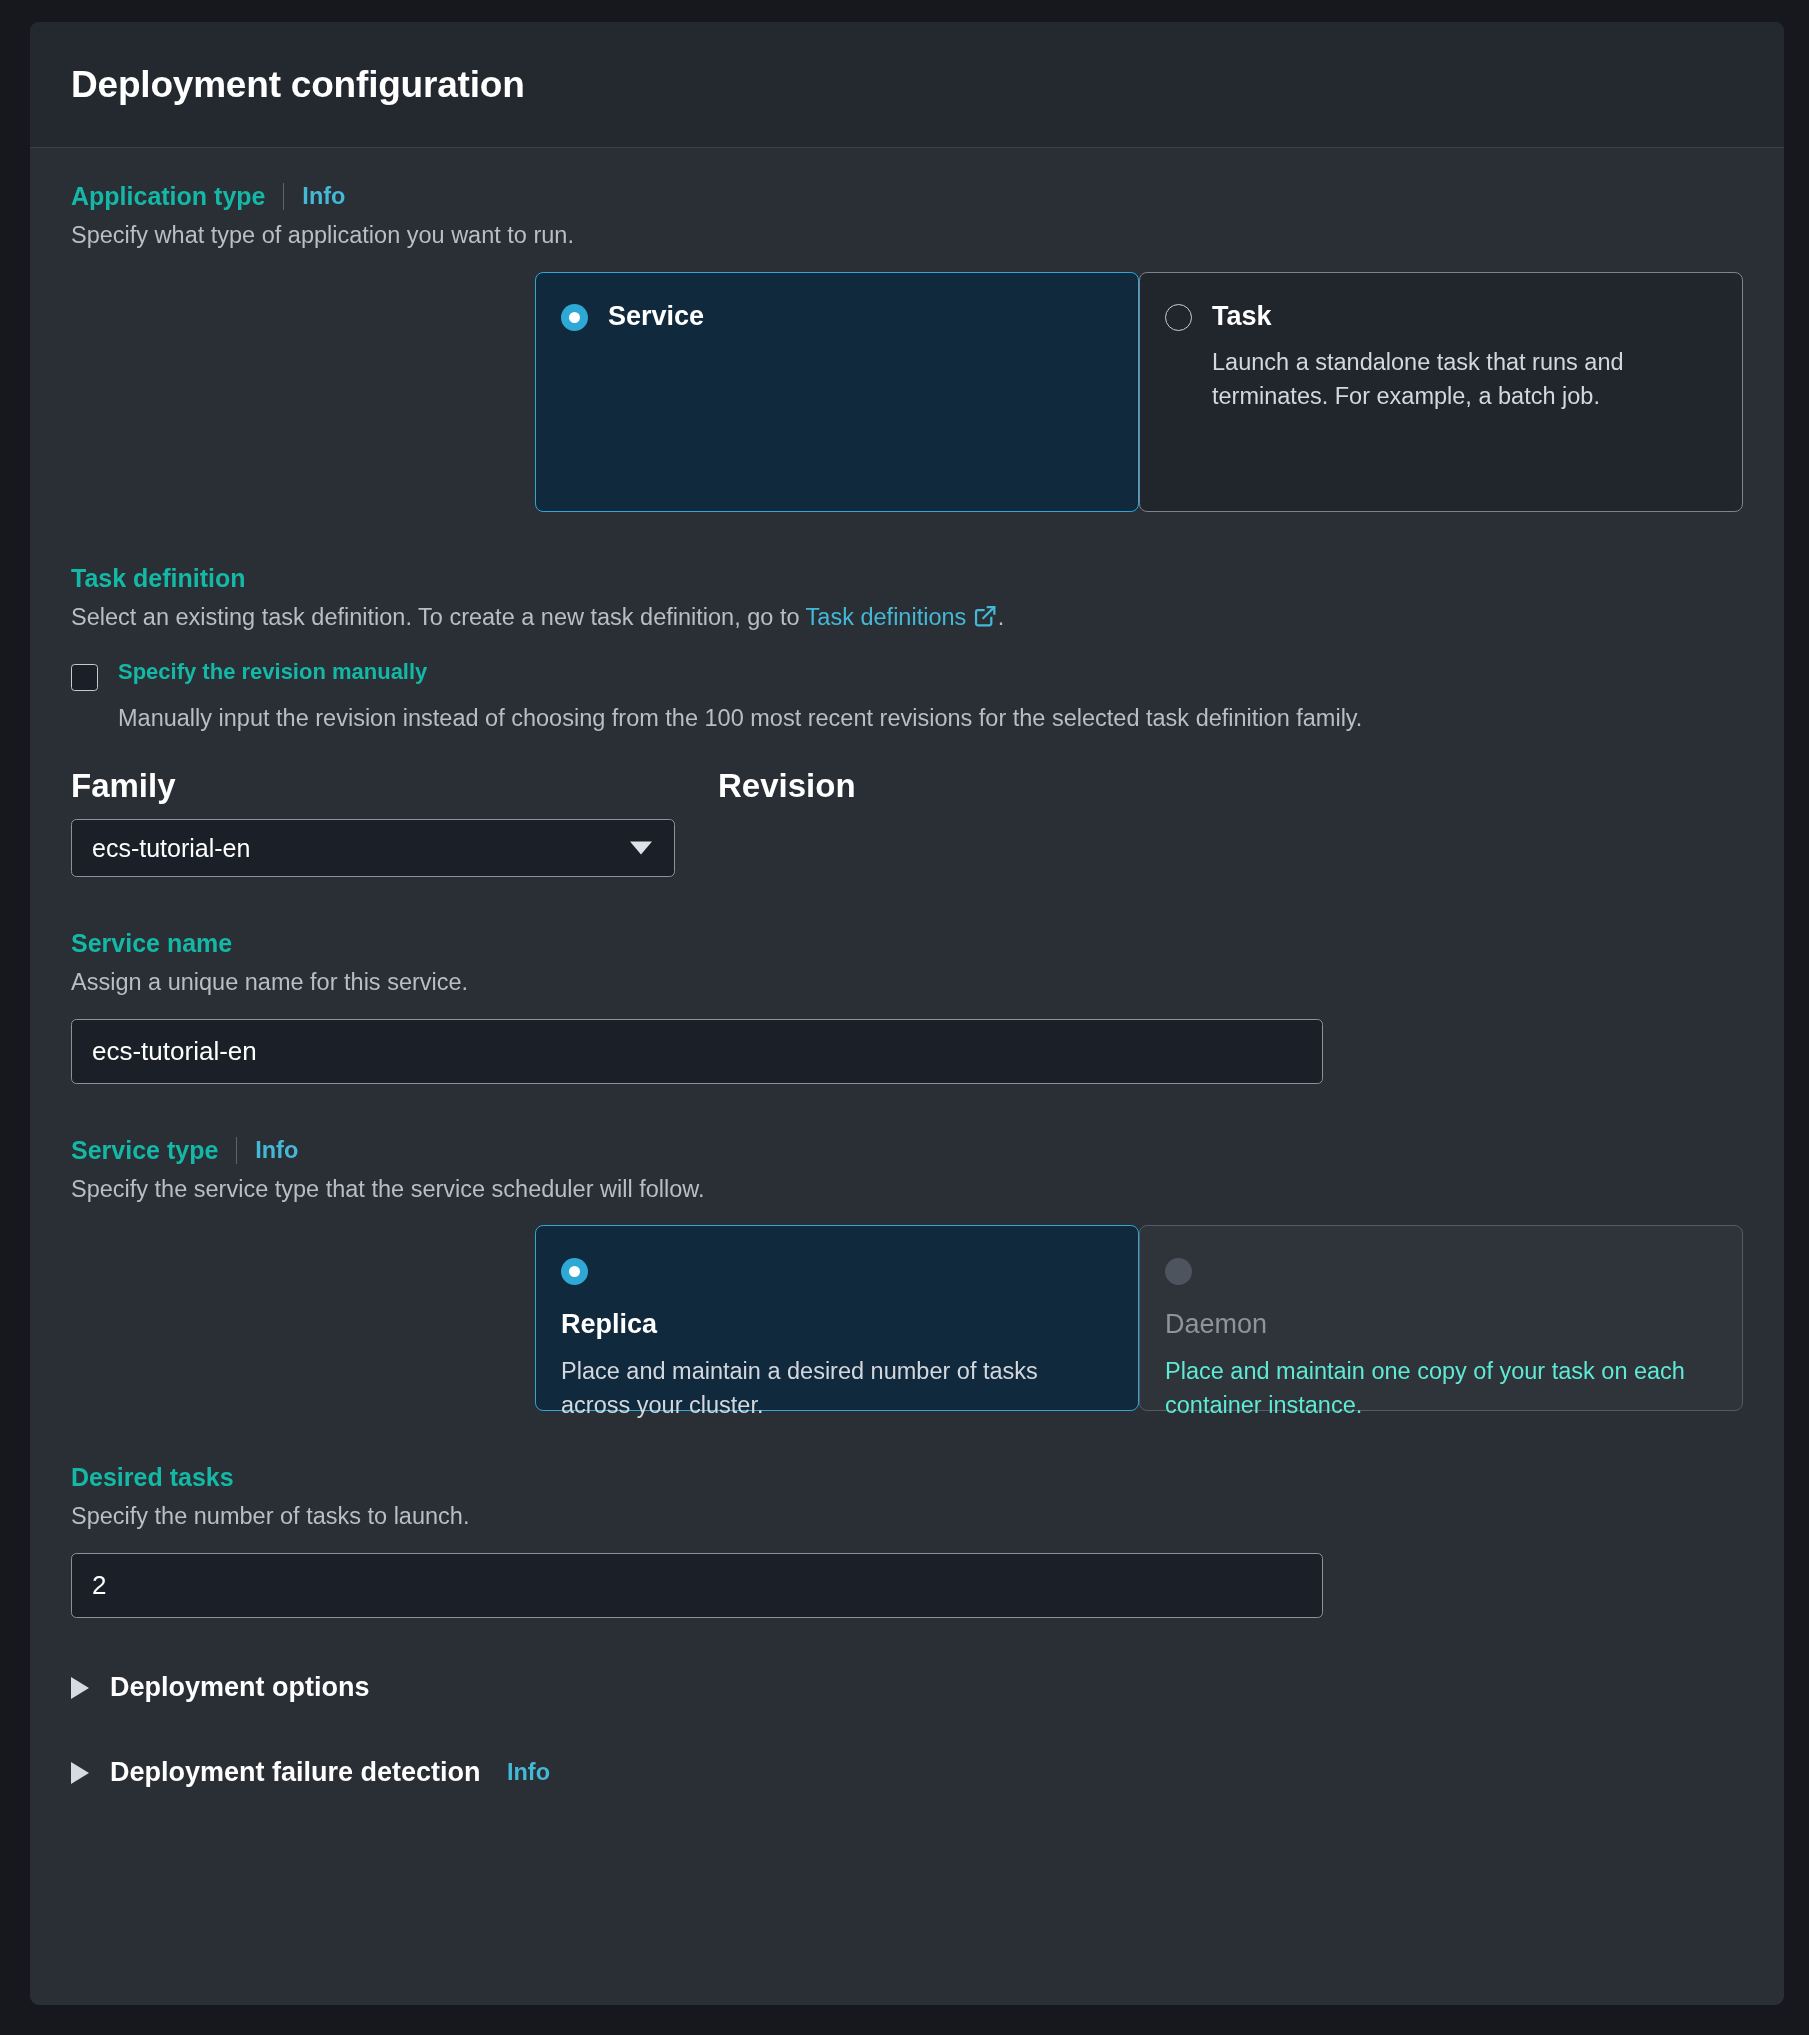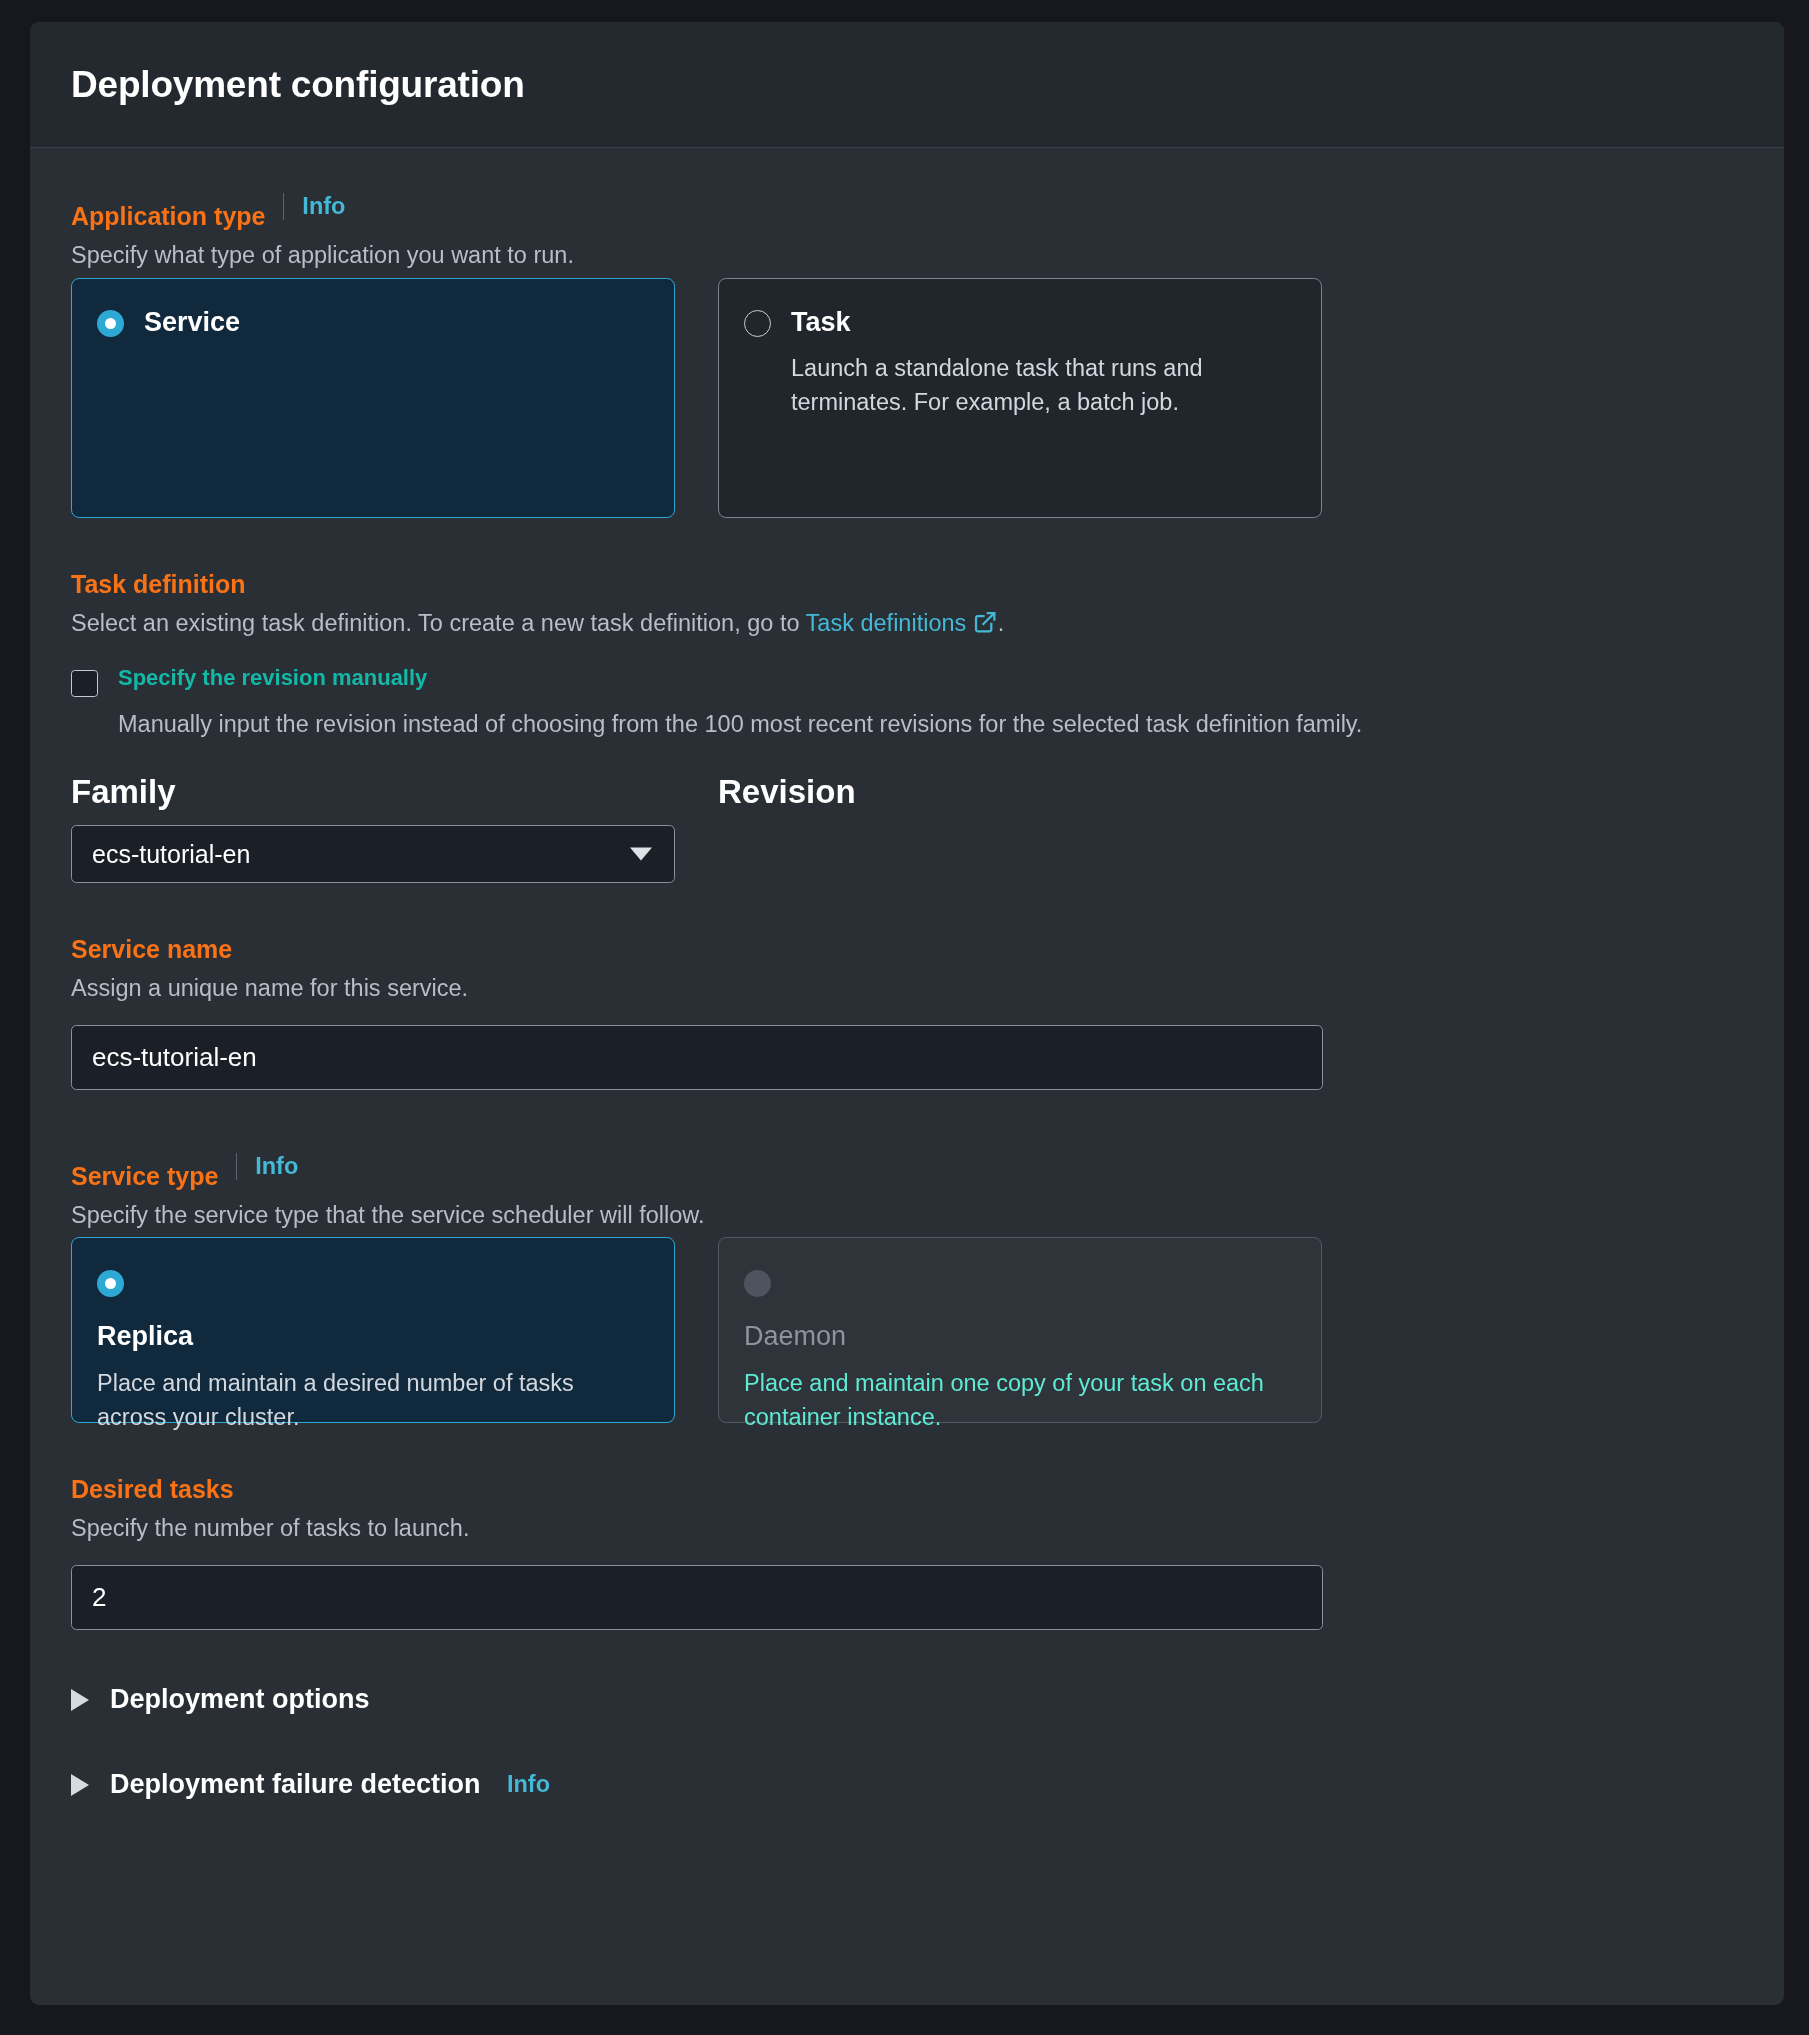--- a/index.html
+++ b/index.html
@@ -57,22 +57,21 @@
 
   
   .field-label-row {
     display: flex;
     align-items: center;
     gap: 0px;
   }
   .field-label {
     font-size: 25px;
     font-weight: bold;
-    color: #f97316;
-    margin-top: 20px;
+    color: #14b8a6;
   }
   .label-sep {
     display: inline-block;
     width: 0.9px;
     height: 27px;
     background: #5c636d;
     margin: 0 18px;
   }
   .info-link {
     font-size: 23.5px;
@@ -83,22 +82,22 @@
   .field-desc {
     font-size: 23.5px;
     color: #b8bec6;
     margin-top: 9px;
     line-height: 1.35;
   }
 
   
   .tile-row {
     display: flex;
-    gap: 43px;
-    margin-top: 6px;
+    margin-top: 20px;
+    justify-content: flex-end;
   }
   .tile {
     width: 604px;
     box-sizing: border-box;
     border-radius: 8.1px;
     padding: 23.5px 25px 27px 25px;
     display: flex;
     gap: 20px;
     cursor: pointer;
   }

